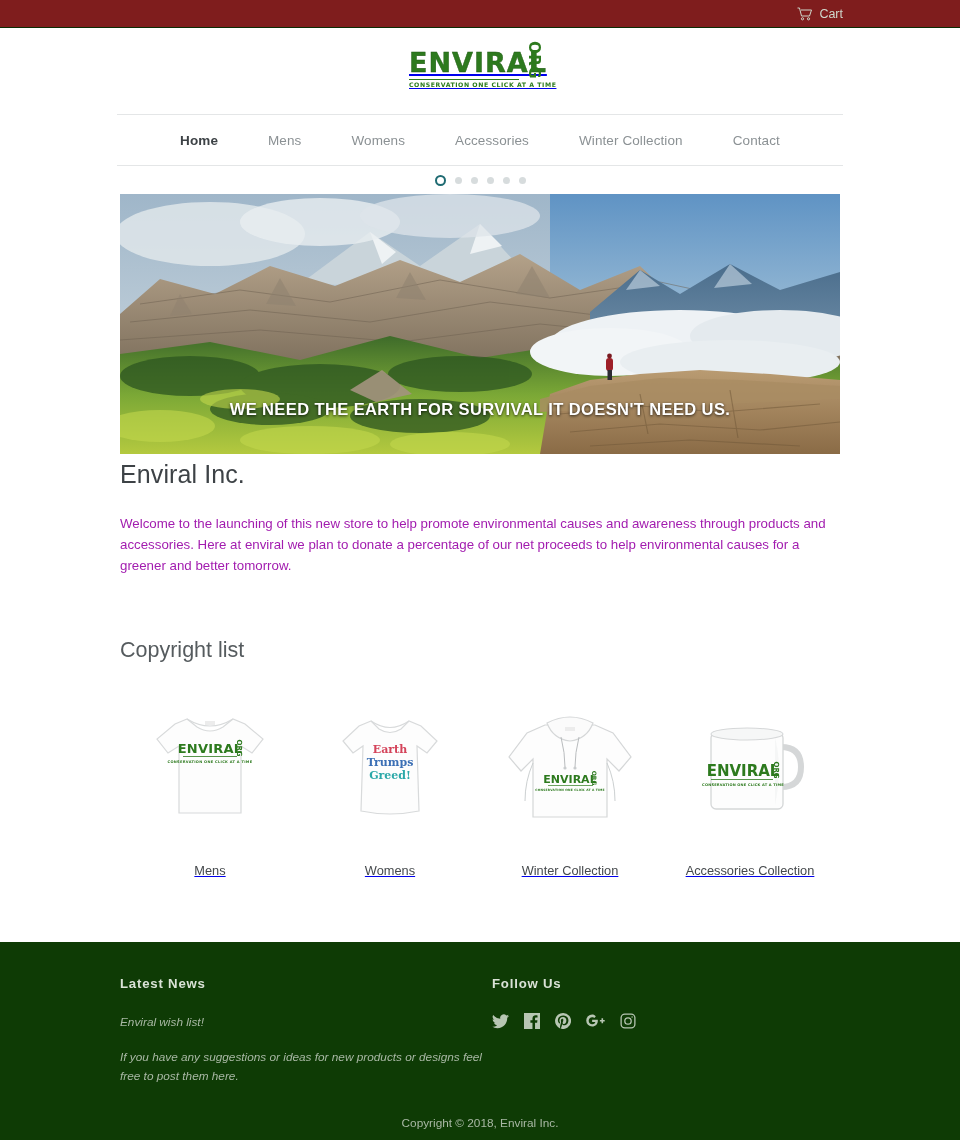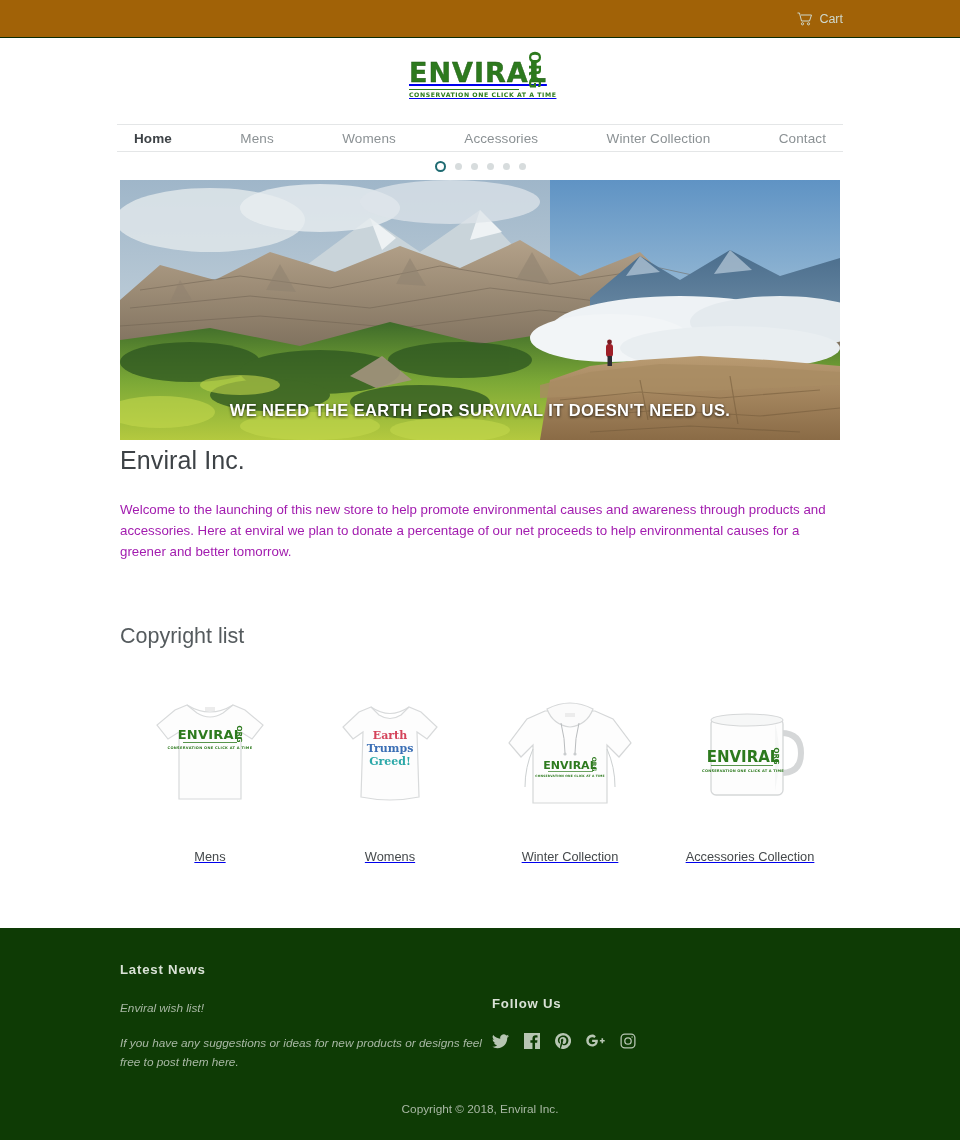--- a/index.html
+++ b/index.html
@@ -7,21 +7,21 @@
   body {
     width: 960px; height: 1140px;
     font-family: "Liberation Sans", sans-serif;
     background: #ffffff;
     color: #3d4246;
     overflow: hidden;
   }
 
   
   .topbar {
-    height: 38px; background: #a16207;
+    height: 28px; background: #7f1d1d;
     display:flex; align-items:center; justify-content:flex-end;
     padding-right: 117px;
     border-bottom: 1px solid #0a2c04;
   }
   .cart-link { display:flex; align-items:center; gap:7px; color:#cfd8cc; font-size:12.5px; text-decoration:none; }
   .cart-icon svg { display:block; }
 
   
   .logo-wrap { height: 86px; display:flex; align-items:center; justify-content:center; background:#fff; }
   .logo { position:relative; width:142px; height:46px; }
@@ -41,42 +41,42 @@
     font-family:"DejaVu Sans", sans-serif; font-weight:700;
     font-size:6.2px; letter-spacing:0.55px; color:#2d7a1e;
     margin-top:1px; white-space:nowrap;
   }
   .logo-bar { width:110px; height:1px; background:#2d7a1e; margin-top:1px; }
 
   
   .nav {
     border-top:1px solid #e4e6e7; border-bottom:1px solid #e4e6e7;
     margin: 0 117px;
-    height: 28px;
-    display:flex; align-items:center; justify-content:space-between; gap:16px;
+    height: 52px;
+    display:flex; align-items:center; justify-content:center; gap:16px;
   }
   .nav a {
     color:#8b9194; text-decoration:none; font-size:13.5px;
     padding: 0 17px; letter-spacing:0.1px;
   }
   .nav a.active { color:#3d4246; font-weight:700; }
 
   
   .dots { height: 28px; display:flex; align-items:center; justify-content:center; gap:9px; }
   .dot { width:7px; height:7px; border-radius:50%; background:#d7dcdd; }
   .dot.active { width:11px; height:11px; background:transparent; border:2px solid #1f6b72; }
 
   
   .hero {
     position:relative; margin: 0 120px; height:260px; overflow:hidden;
     background:#7d9bb0;
   }
   .hero svg { position:absolute; inset:0; width:100%; height:100%; display:block; }
   .hero-caption {
-    position:absolute; left:0; right:0; bottom:20px; text-align:center;
+    position:absolute; left:0; right:0; bottom:35px; text-align:center;
     color:#fff; font-family:"Liberation Sans", sans-serif;
     font-weight:700; font-size:16.5px; letter-spacing:0.4px;
     text-shadow: 0 1px 3px rgba(0,0,0,.75);
   }
 
   
   .intro { margin: 0 120px; }
   .intro h1 {
     font-weight:400; font-size:25px; color:#3d4246;
     margin: 6px 0 0 0; letter-spacing:0.1px;
@@ -94,21 +94,21 @@
   .coll-grid { display:flex; gap:0; }
   .coll { width:25%; text-align:center; }
   .coll-img { height:150px; display:flex; align-items:center; justify-content:center; }
   .coll-img svg { display:block; }
   .coll-name { margin-top:22px; font-size:12.8px; color:#45494c; }
 
   
   .footer { margin-top: 64px; background:#0e3b05; color:#c7d2c4; padding: 34px 120px 0 120px; height:216px; }
   .footer-cols { display:flex; }
   .fcol-news { width: 372px; }
-  .fcol-follow { flex:1;margin-top:34px; }
+  .fcol-follow { flex:1; }
   .footer h3 {
     font-size:13.2px; font-weight:700; letter-spacing:0.8px;
     color:#d9e2d6; margin:0 0 22px 0;
   }
   .footer p { font-size:11.8px; line-height:19px; color:#a9b8a5; margin:0 0 16px 0;font-style:italic; }
   .socials { display:flex; gap:15px; align-items:center; }
   .socials a { display:block; line-height:0; }
 
   .footer-bottom { text-align:center; padding-top:14px; }
   .copyright { font-size:11.8px; color:#a9b8a5; }

